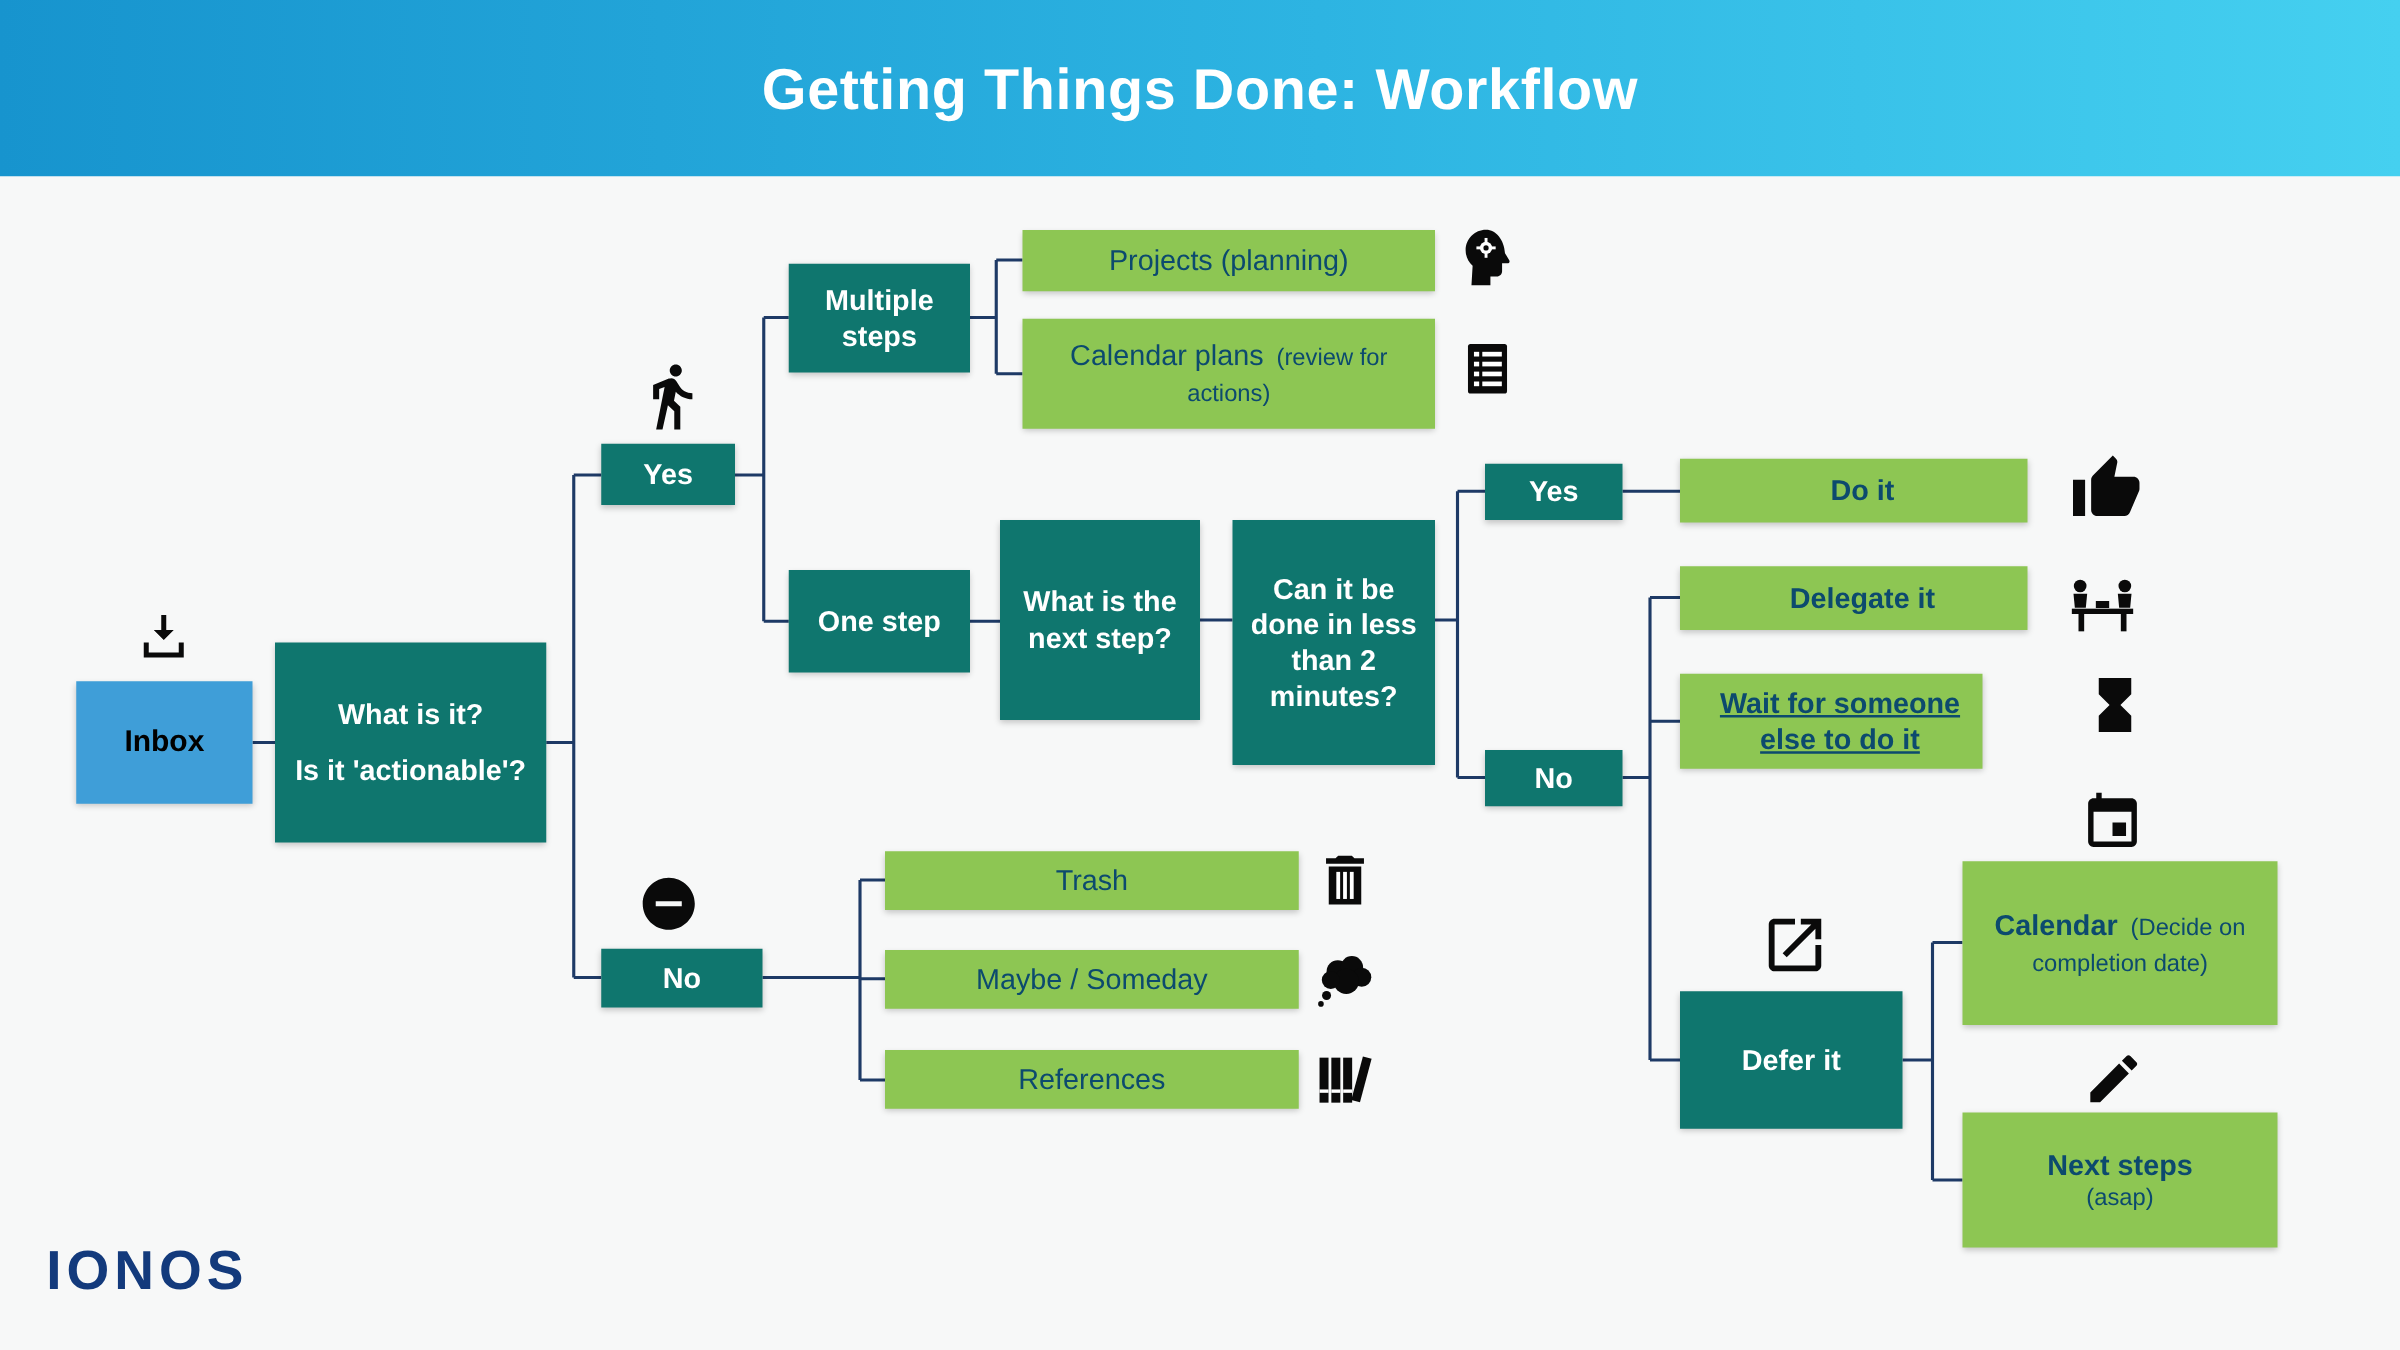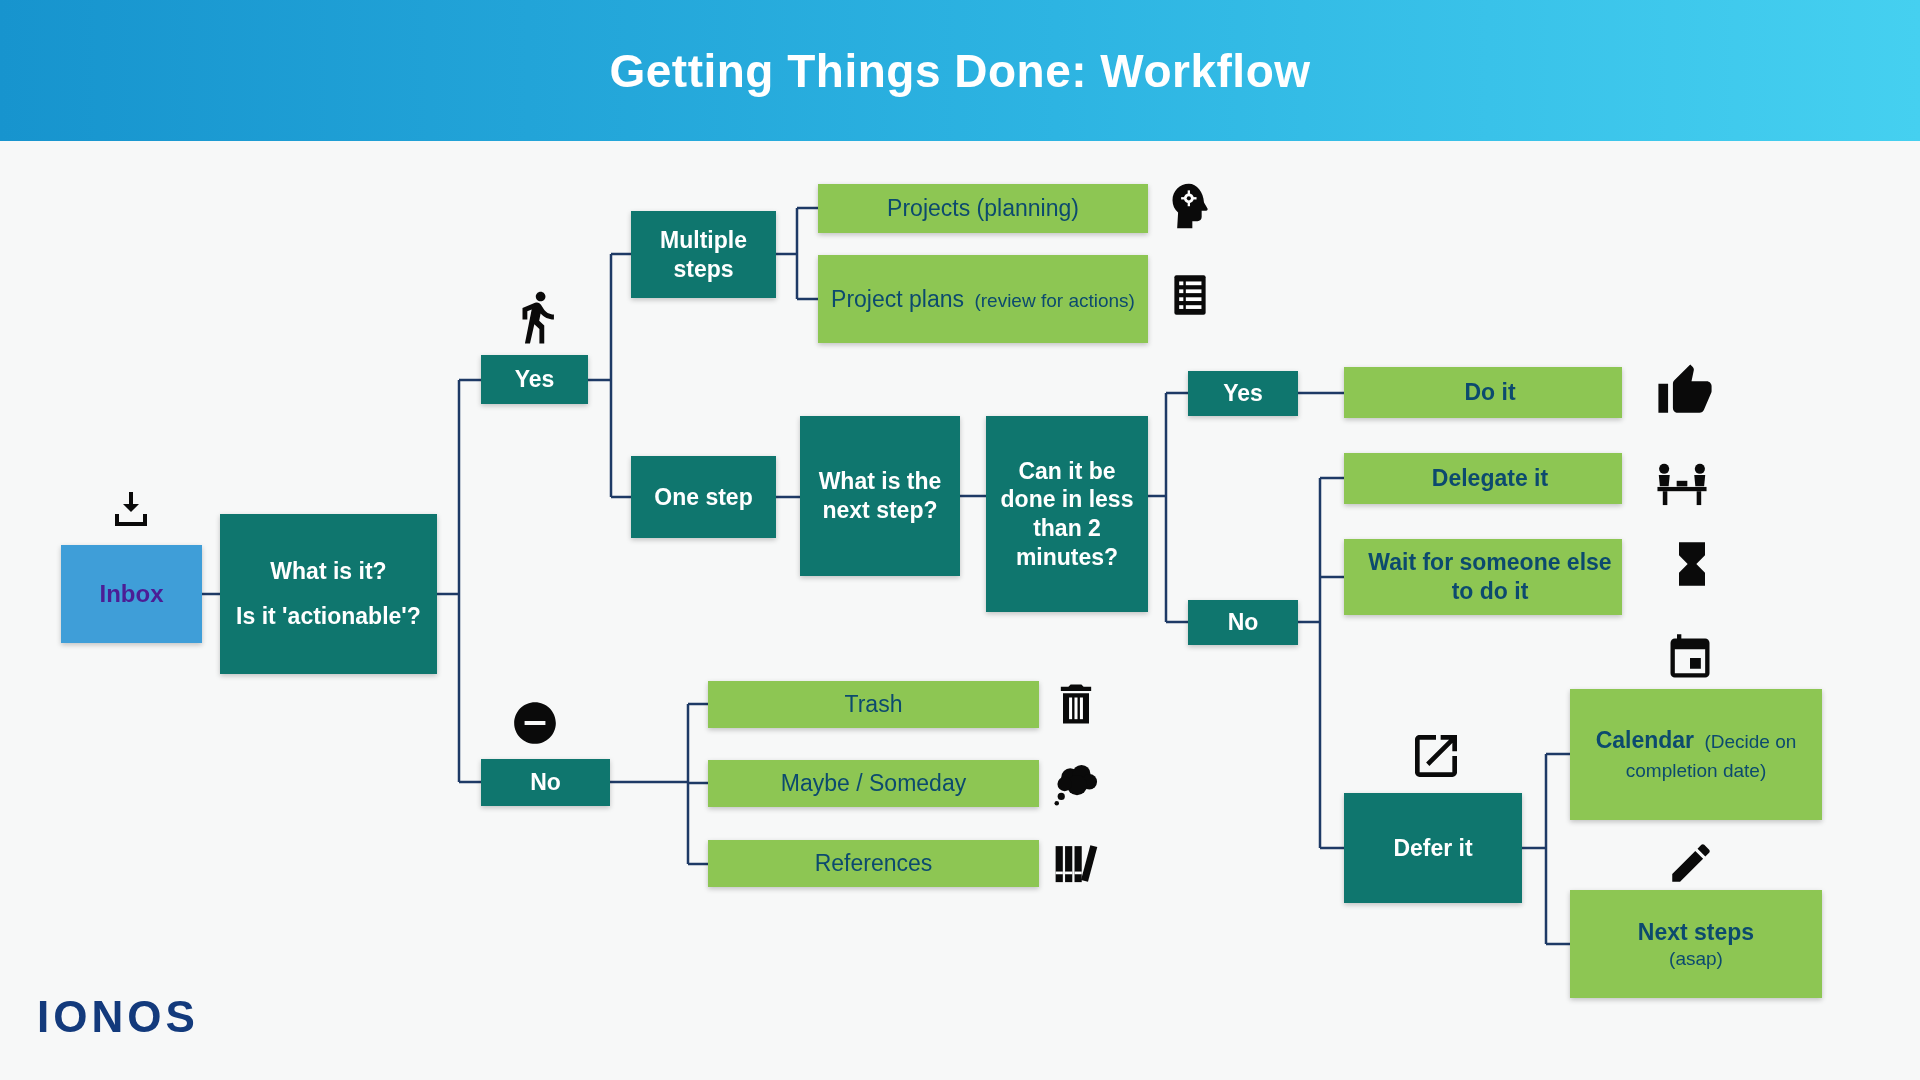--- a/index.html
+++ b/index.html
@@ -7,21 +7,21 @@
   .canvas{position:relative;width:1920px;height:1080px;background:#f7f8f8;overflow:hidden;}
   .header{position:absolute;left:0;top:0;width:1920px;height:141px;
           background:linear-gradient(90deg,#1794ce 0%,#2db4e2 55%,#45d0f0 100%);
           display:flex;align-items:center;justify-content:center;}
   .header h1{margin:0;color:#ffffff;font-size:46px;font-weight:700;letter-spacing:.5px;}
   .wires{position:absolute;left:0;top:0;}
   .node{position:absolute;display:flex;flex-direction:column;align-items:center;justify-content:center;
         text-align:center;box-sizing:border-box;padding:6px 10px;line-height:1.25;
         box-shadow:0 2px 5px rgba(0,0,0,.22);font-size:23px;}
   .cyan{background:#0f766e;color:#ffffff;font-weight:700;}
-  .blue{background:#3f9ed8;color:#4c1d95;font-weight:700;font-size:24px;}
+  .blue{background:#3f9ed8;color:#000000;font-weight:700;font-size:24px;}
   .green{background:#8dc653;color:#0c4a6e;font-weight:400;}
   .green.bold{font-weight:700;padding-left:24px;}
   .b{font-weight:700;}
   .sub{font-size:19px;font-weight:400;}
   .mix .sub{margin-left:4px;}
   .gap{margin-bottom:16px;}
   .icon{position:absolute;}
   .icon svg{display:block;width:100%;height:100%;fill:#0a0a0a;}
   .logo{position:absolute;left:37px;top:992px;color:#133a7c;font-size:44px;font-weight:800;
         letter-spacing:4px;font-family:"Liberation Sans",sans-serif;}
@@ -182,21 +182,21 @@
   <div class="node cyan" style="left:631px;top:456px;width:145px;height:82px;">
     <span>One step</span>
   </div>
 
   <div class="node green" style="left:818px;top:184px;width:330px;height:49px;">
     <span>Projects (planning)</span>
   </div>
 
   <div class="node green" style="left:818px;top:255px;width:330px;height:88px;">
     <div class="mix">
-      <span>Project plans</span>
+      <span>Calendar plans</span>
       <span class="sub">(review for actions)</span>
     </div>
   </div>
 
   <div class="node cyan" style="left:800px;top:416px;width:160px;height:160px;">
     <span>What is the next step?</span>
   </div>
 
   <div class="node cyan" style="left:986px;top:416px;width:162px;height:196px;">
     <span>Can it be done in less than 2 minutes?</span>
@@ -211,21 +211,21 @@
   </div>
 
   <div class="node cyan" style="left:1188px;top:600px;width:110px;height:45px;">
     <span>No</span>
   </div>
 
   <div class="node green bold" style="left:1344px;top:453px;width:278px;height:51px;">
     <span>Delegate it</span>
   </div>
 
-  <div class="node green bold" style="left:1344px;top:539px;width:278px;height:76px;">
+  <div class="node green bold" style="left:1344px;top:539px;width:242px;height:76px;text-decoration:underline;">
     <span>Wait for someone else to do it</span>
   </div>
 
   <div class="node cyan" style="left:1344px;top:793px;width:178px;height:110px;">
     <span>Defer it</span>
   </div>
 
   <div class="node green" style="left:1570px;top:689px;width:252px;height:131px;">
     <div class="mix">
       <span class="b">Calendar</span>

